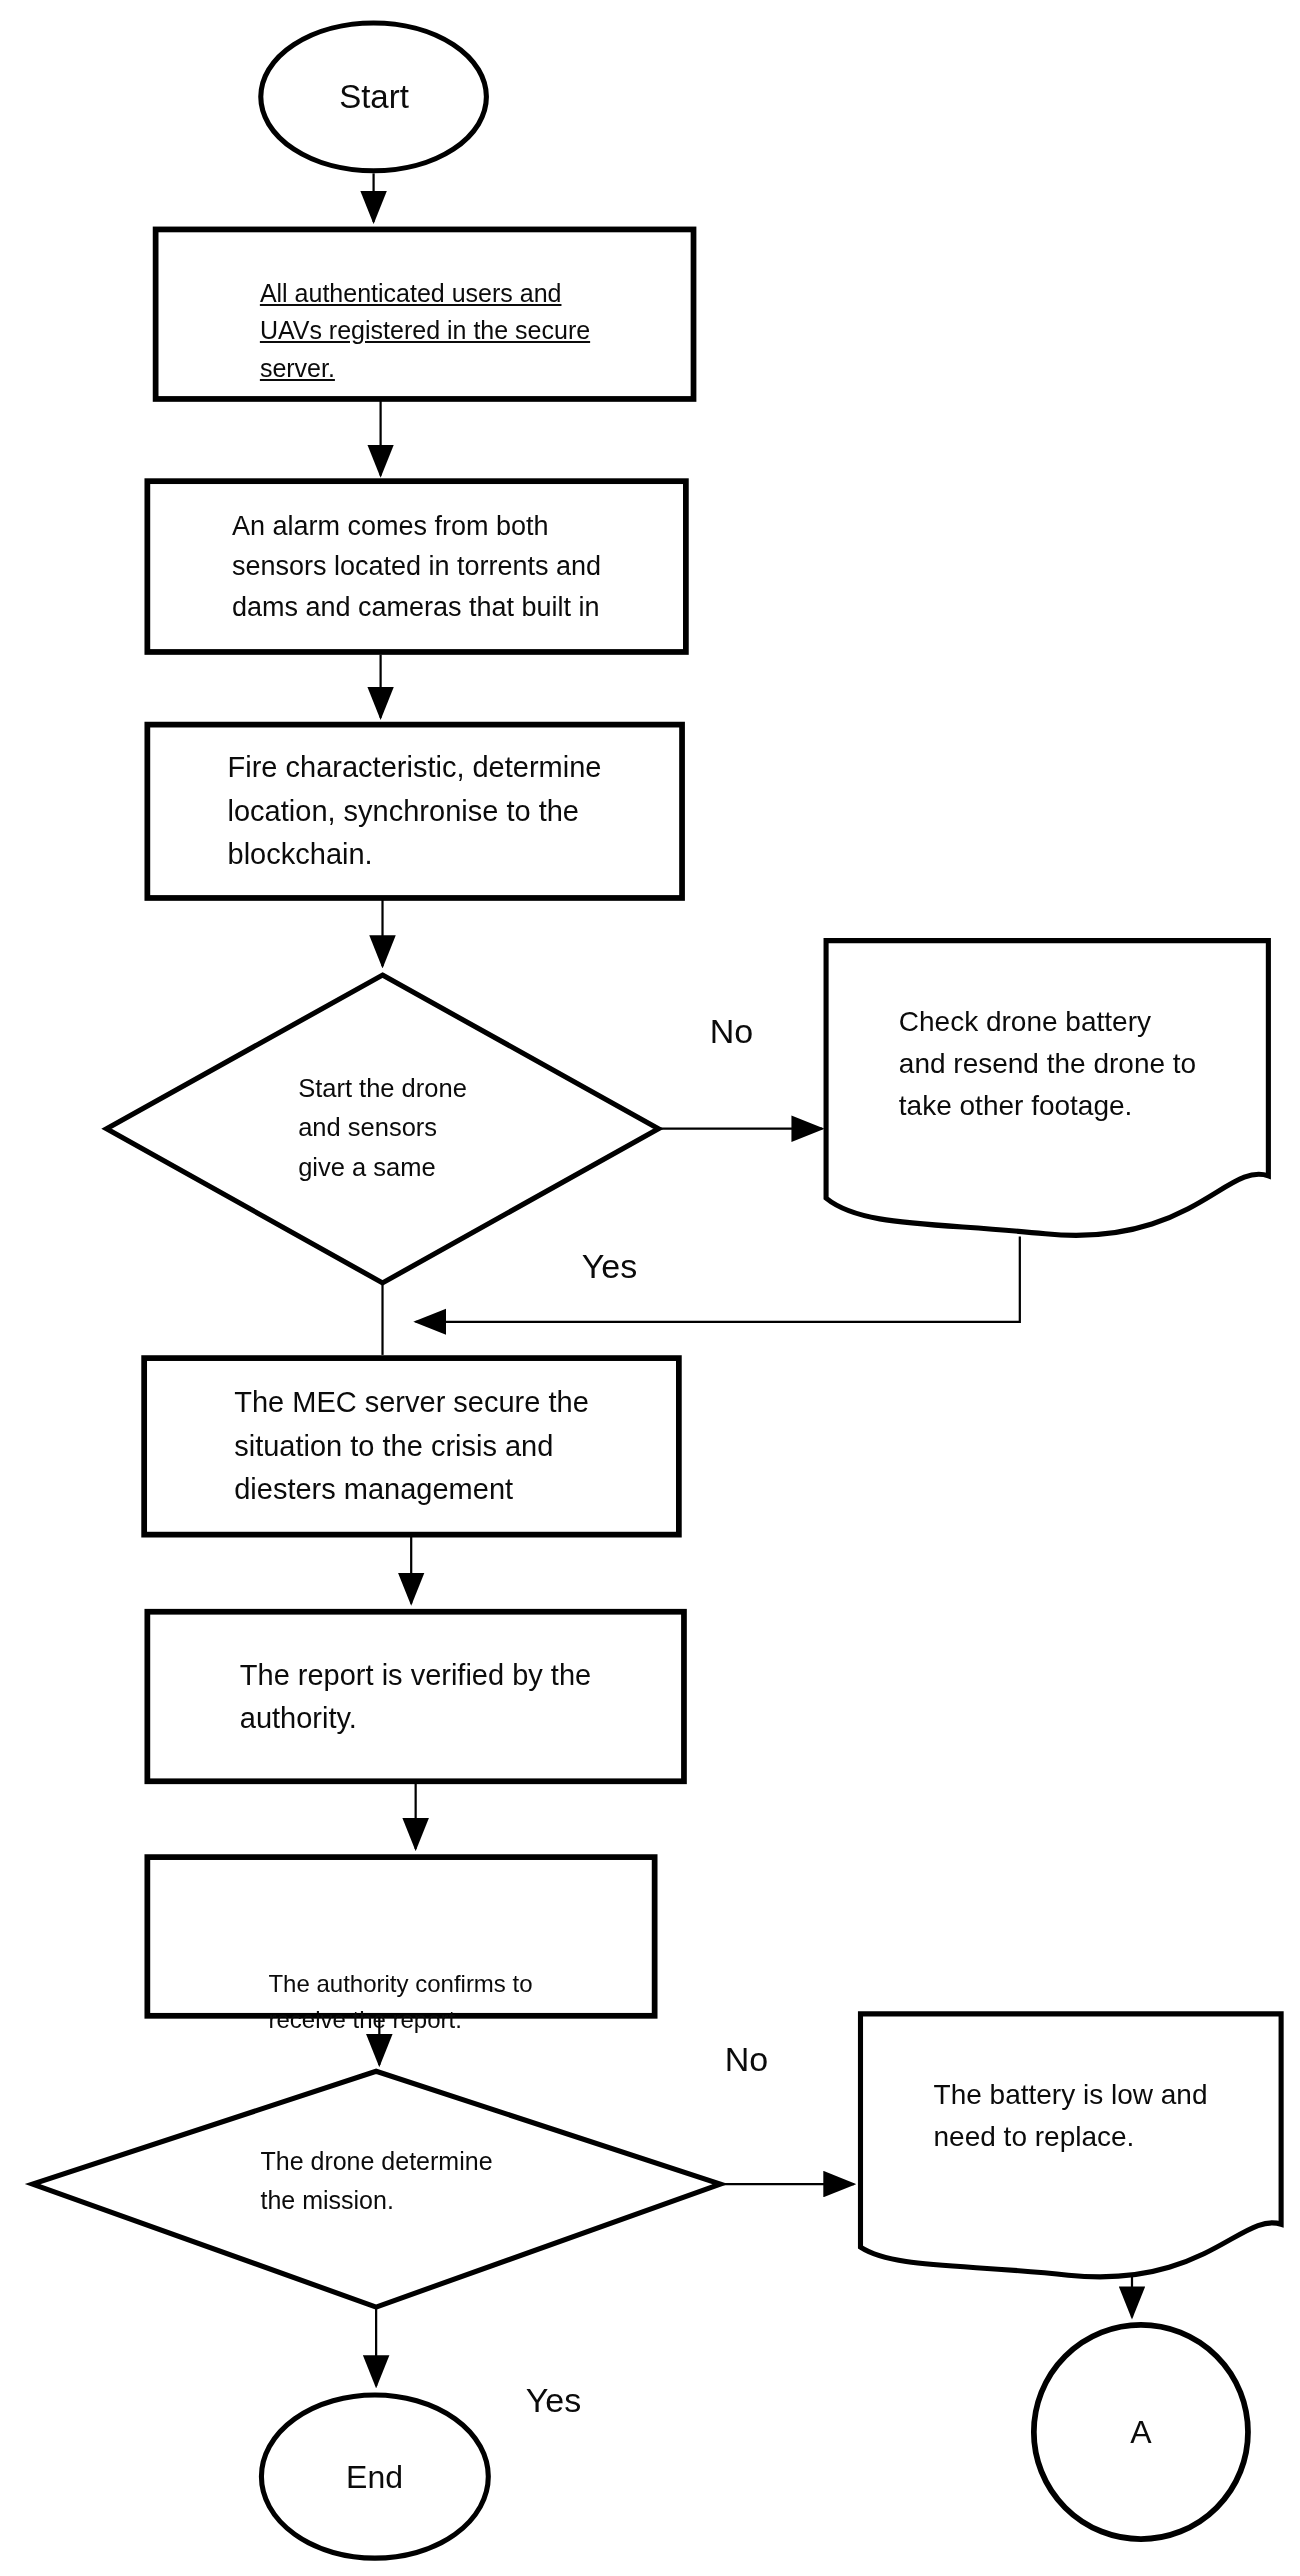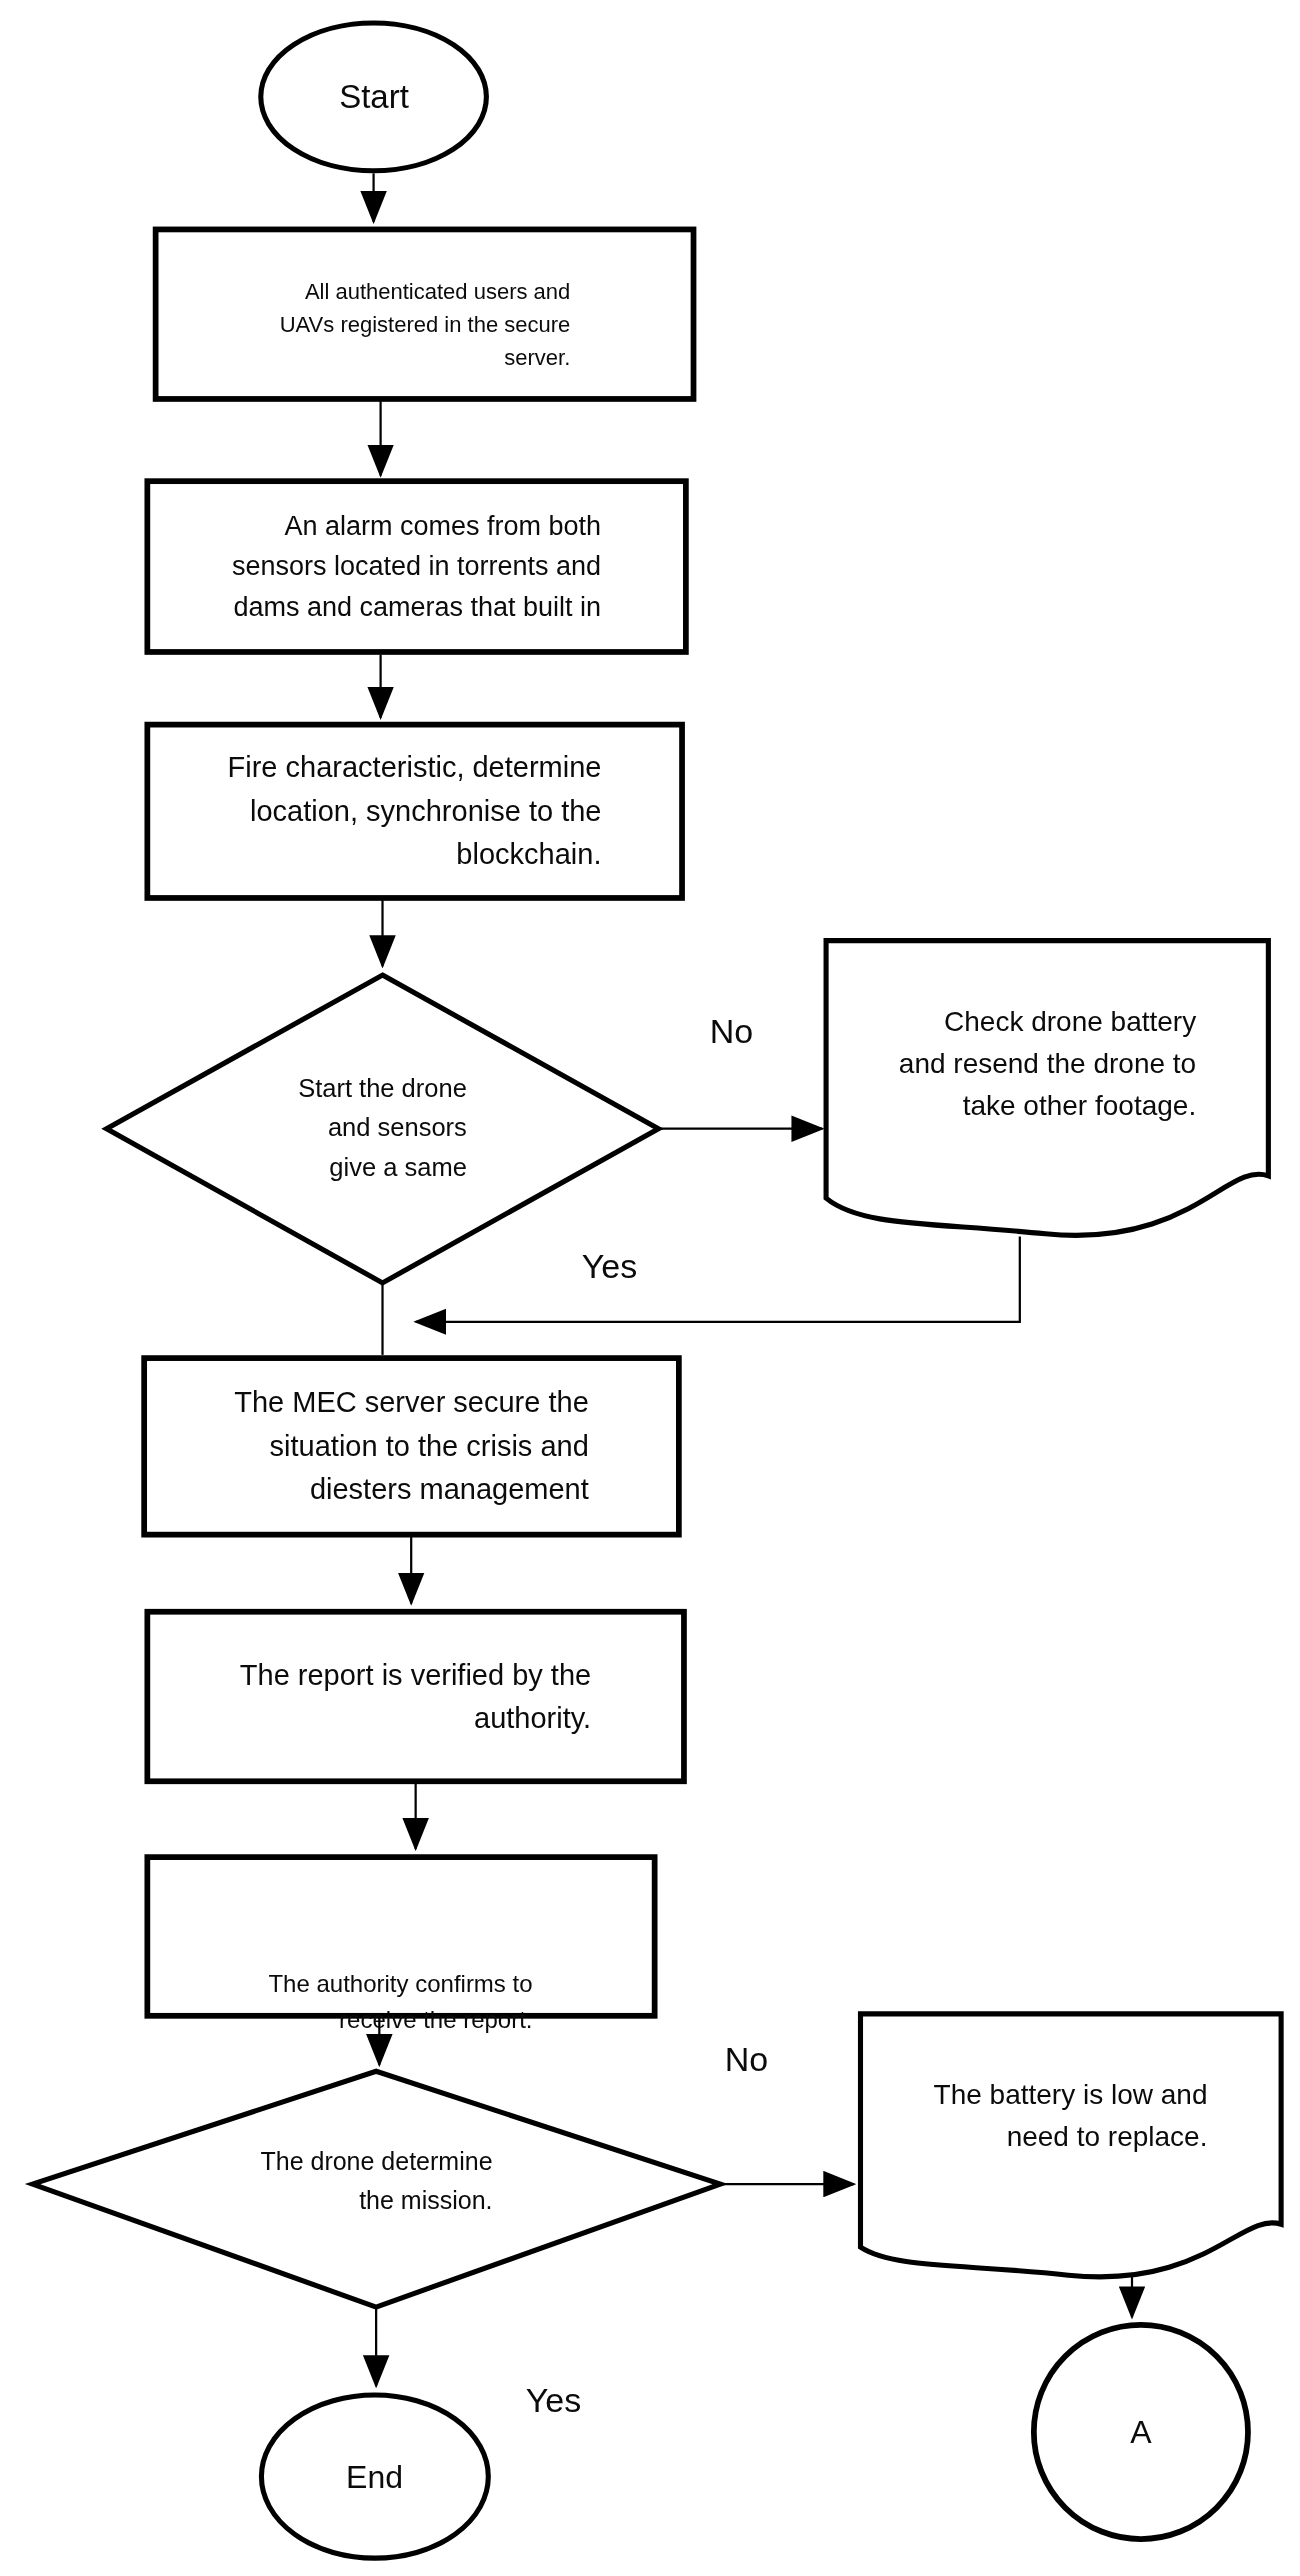--- a/index.html
+++ b/index.html
@@ -1,20 +1,20 @@
 <!DOCTYPE html>
 <html style="font-size:10.2px"><head>
 <meta charset="utf-8">
 <style>
   html,body{margin:0;padding:0;background:#ffffff;}
   #page{position:relative;width:1301px;height:2576px;background:#ffffff;overflow:hidden;
         font-family:"Liberation Sans",sans-serif;color:#0b0b0b;}
   #shapes{position:absolute;left:0;top:0;}
   .lbl{position:absolute;display:flex;align-items:center;justify-content:center;
-       text-align:right;white-space:pre-line;color:#0b0b0b;line-height:1.5;}
+       text-align:left;white-space:pre-line;color:#0b0b0b;line-height:1.5;}
   .edge-lbl{line-height:1.1;}
   svg .shape{fill:#ffffff;stroke:#000000;}
   svg .edge{fill:none;stroke:#000000;stroke-width:3.5;}
   svg .head{fill:#000000;}
 </style>
 </head>
 <body>
 
 <div id="page">
 
@@ -49,21 +49,21 @@
     <rect class="shape" x="231" y="2529" width="842" height="266" stroke-width="9"></rect>
     <rect class="shape" x="231" y="2914" width="796" height="249" stroke-width="9"></rect>
     <polygon class="shape" points="590,3250 1130,3427 590,3620 51,3427" stroke-width="8"></polygon>
     <path class="shape" d="M 1350 3160 H 2010 V 3490 C 1948 3470 1890 3592 1676 3570 C 1512 3552 1402 3560 1350 3526 Z" stroke-width="8"></path>
     <circle class="shape" cx="1790" cy="3816" r="168" stroke-width="9"></circle>
     <ellipse class="shape" cx="588" cy="3886" rx="178" ry="128" stroke-width="8"></ellipse>
   </svg>
 
   <div class="lbl" style="left:261px;top:23px;width:226px;height:148px;font-size:33px;">Start</div>
 
-  <div class="lbl" style="left:156px;top:239px;width:538px;height:170px;font-size:22px;">All authenticated users and
+  <div class="lbl" style="left:156px;top:246px;width:538px;height:170px;font-size:25px;text-decoration:underline;">All authenticated users and
 UAVs registered in the secure
 server.</div>
 
   <div class="lbl" style="left:147px;top:725px;width:535px;height:173px;font-size:29px;">Fire characteristic, determine
 location, synchronise to the
 blockchain.</div>
 
   <div class="lbl" style="left:147px;top:481px;width:539px;height:171px;font-size:27px;">An alarm comes from both
 sensors located in torrents and
 dams and cameras that built in</div>

